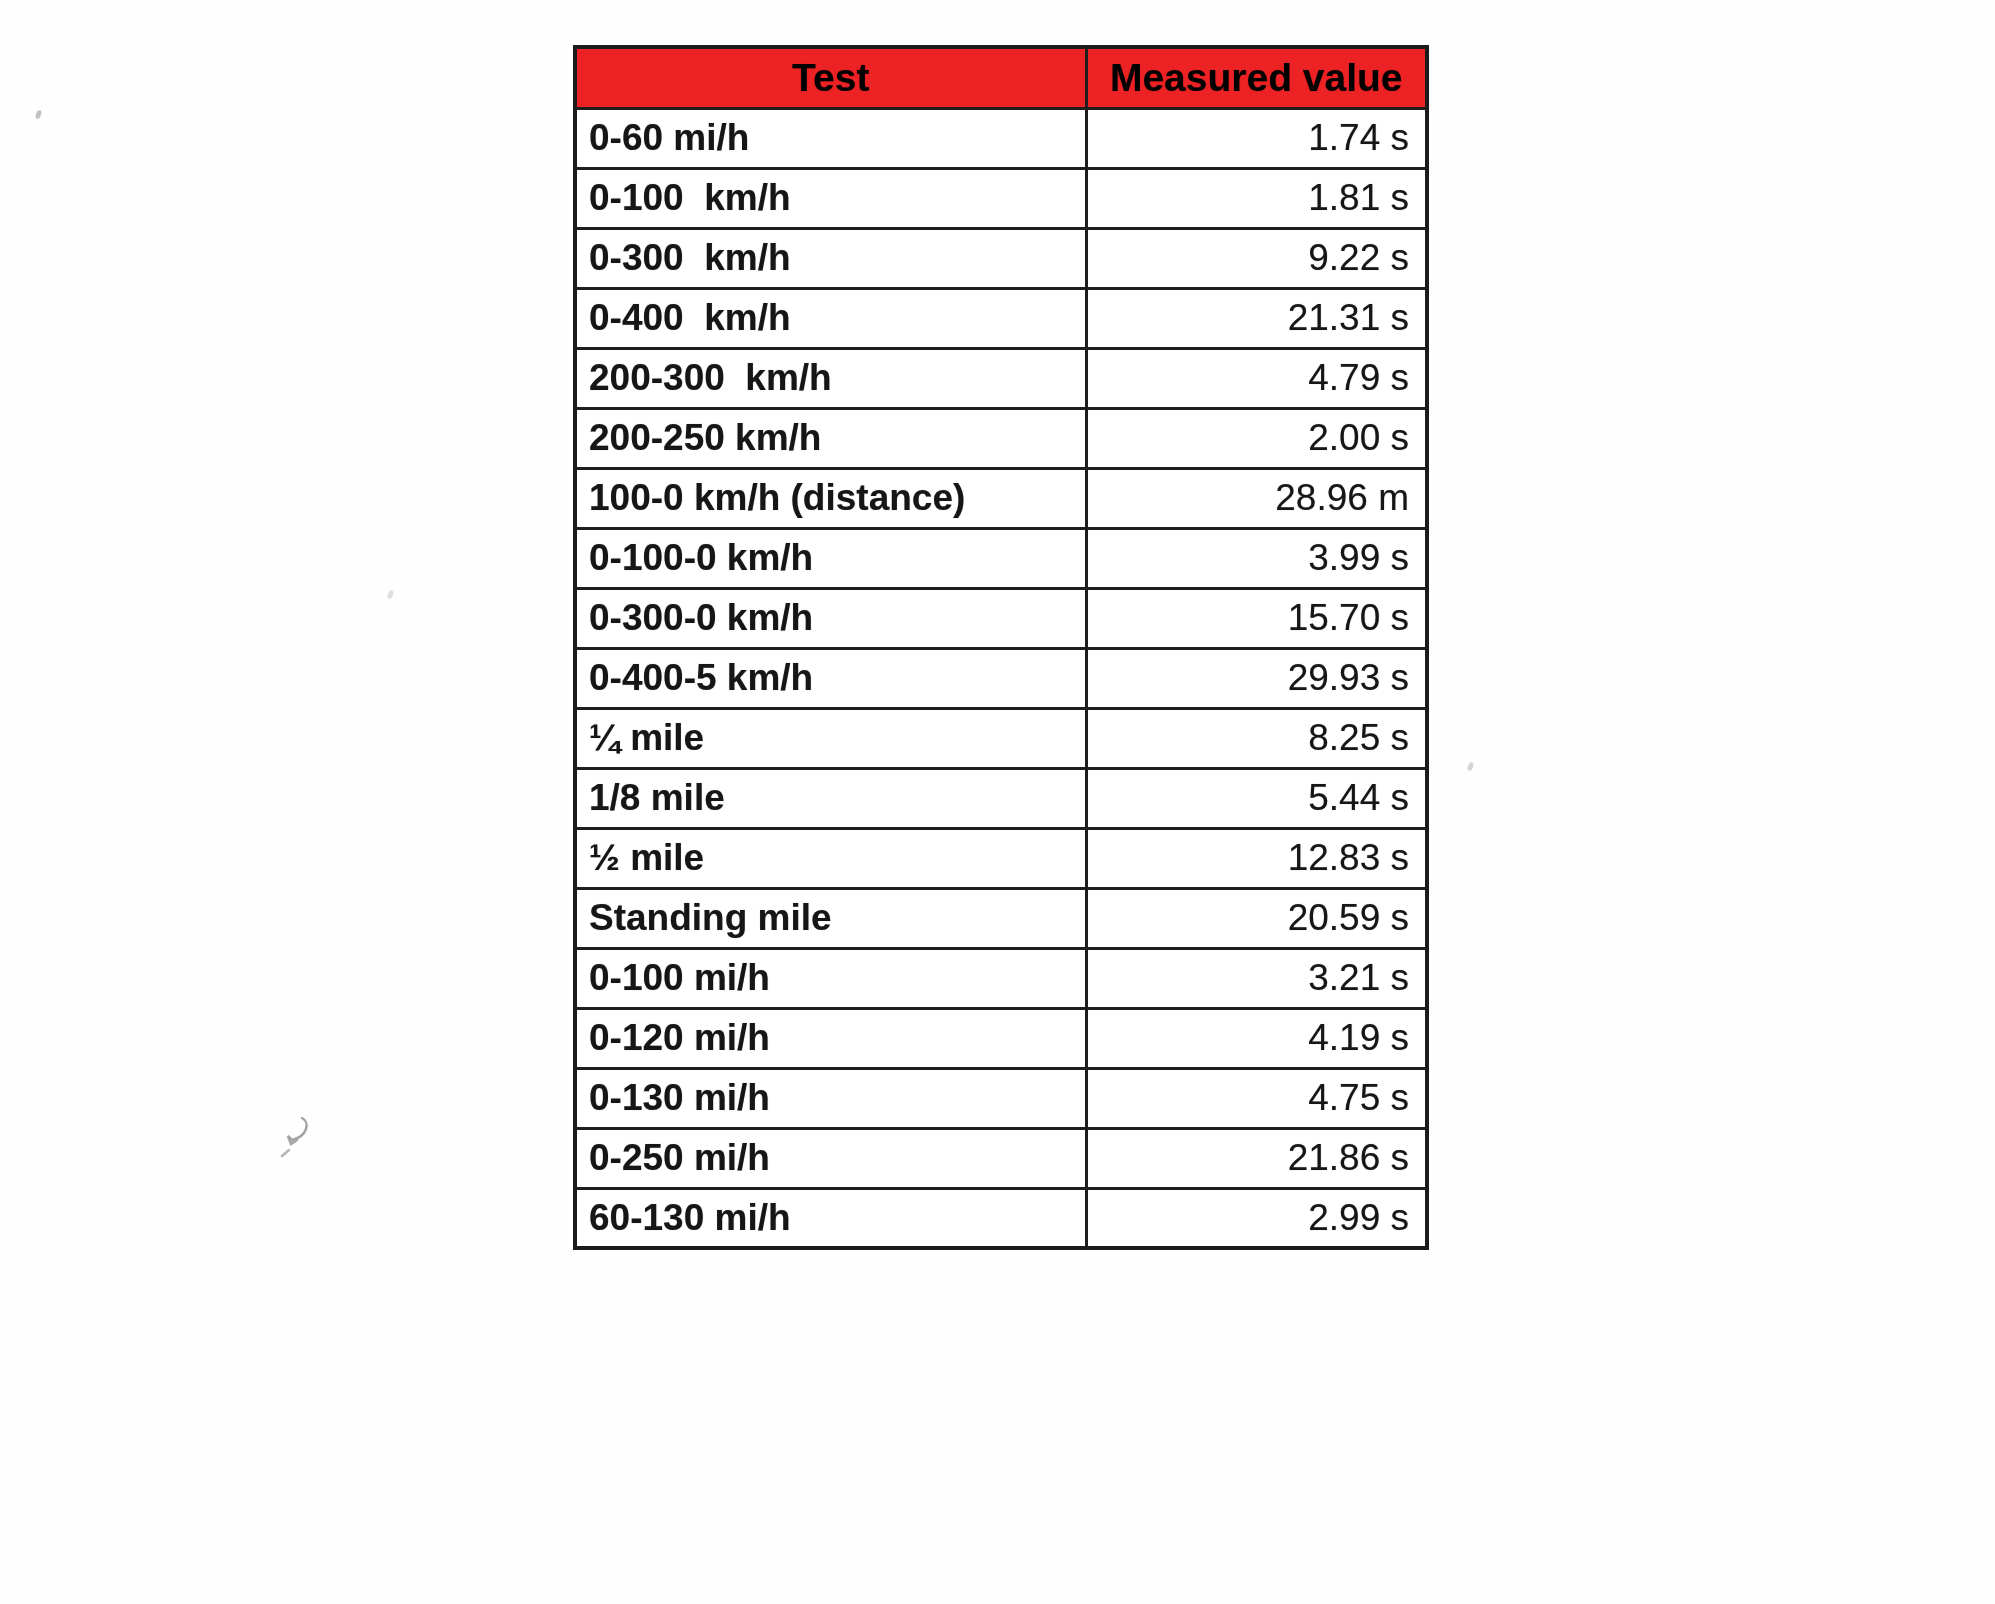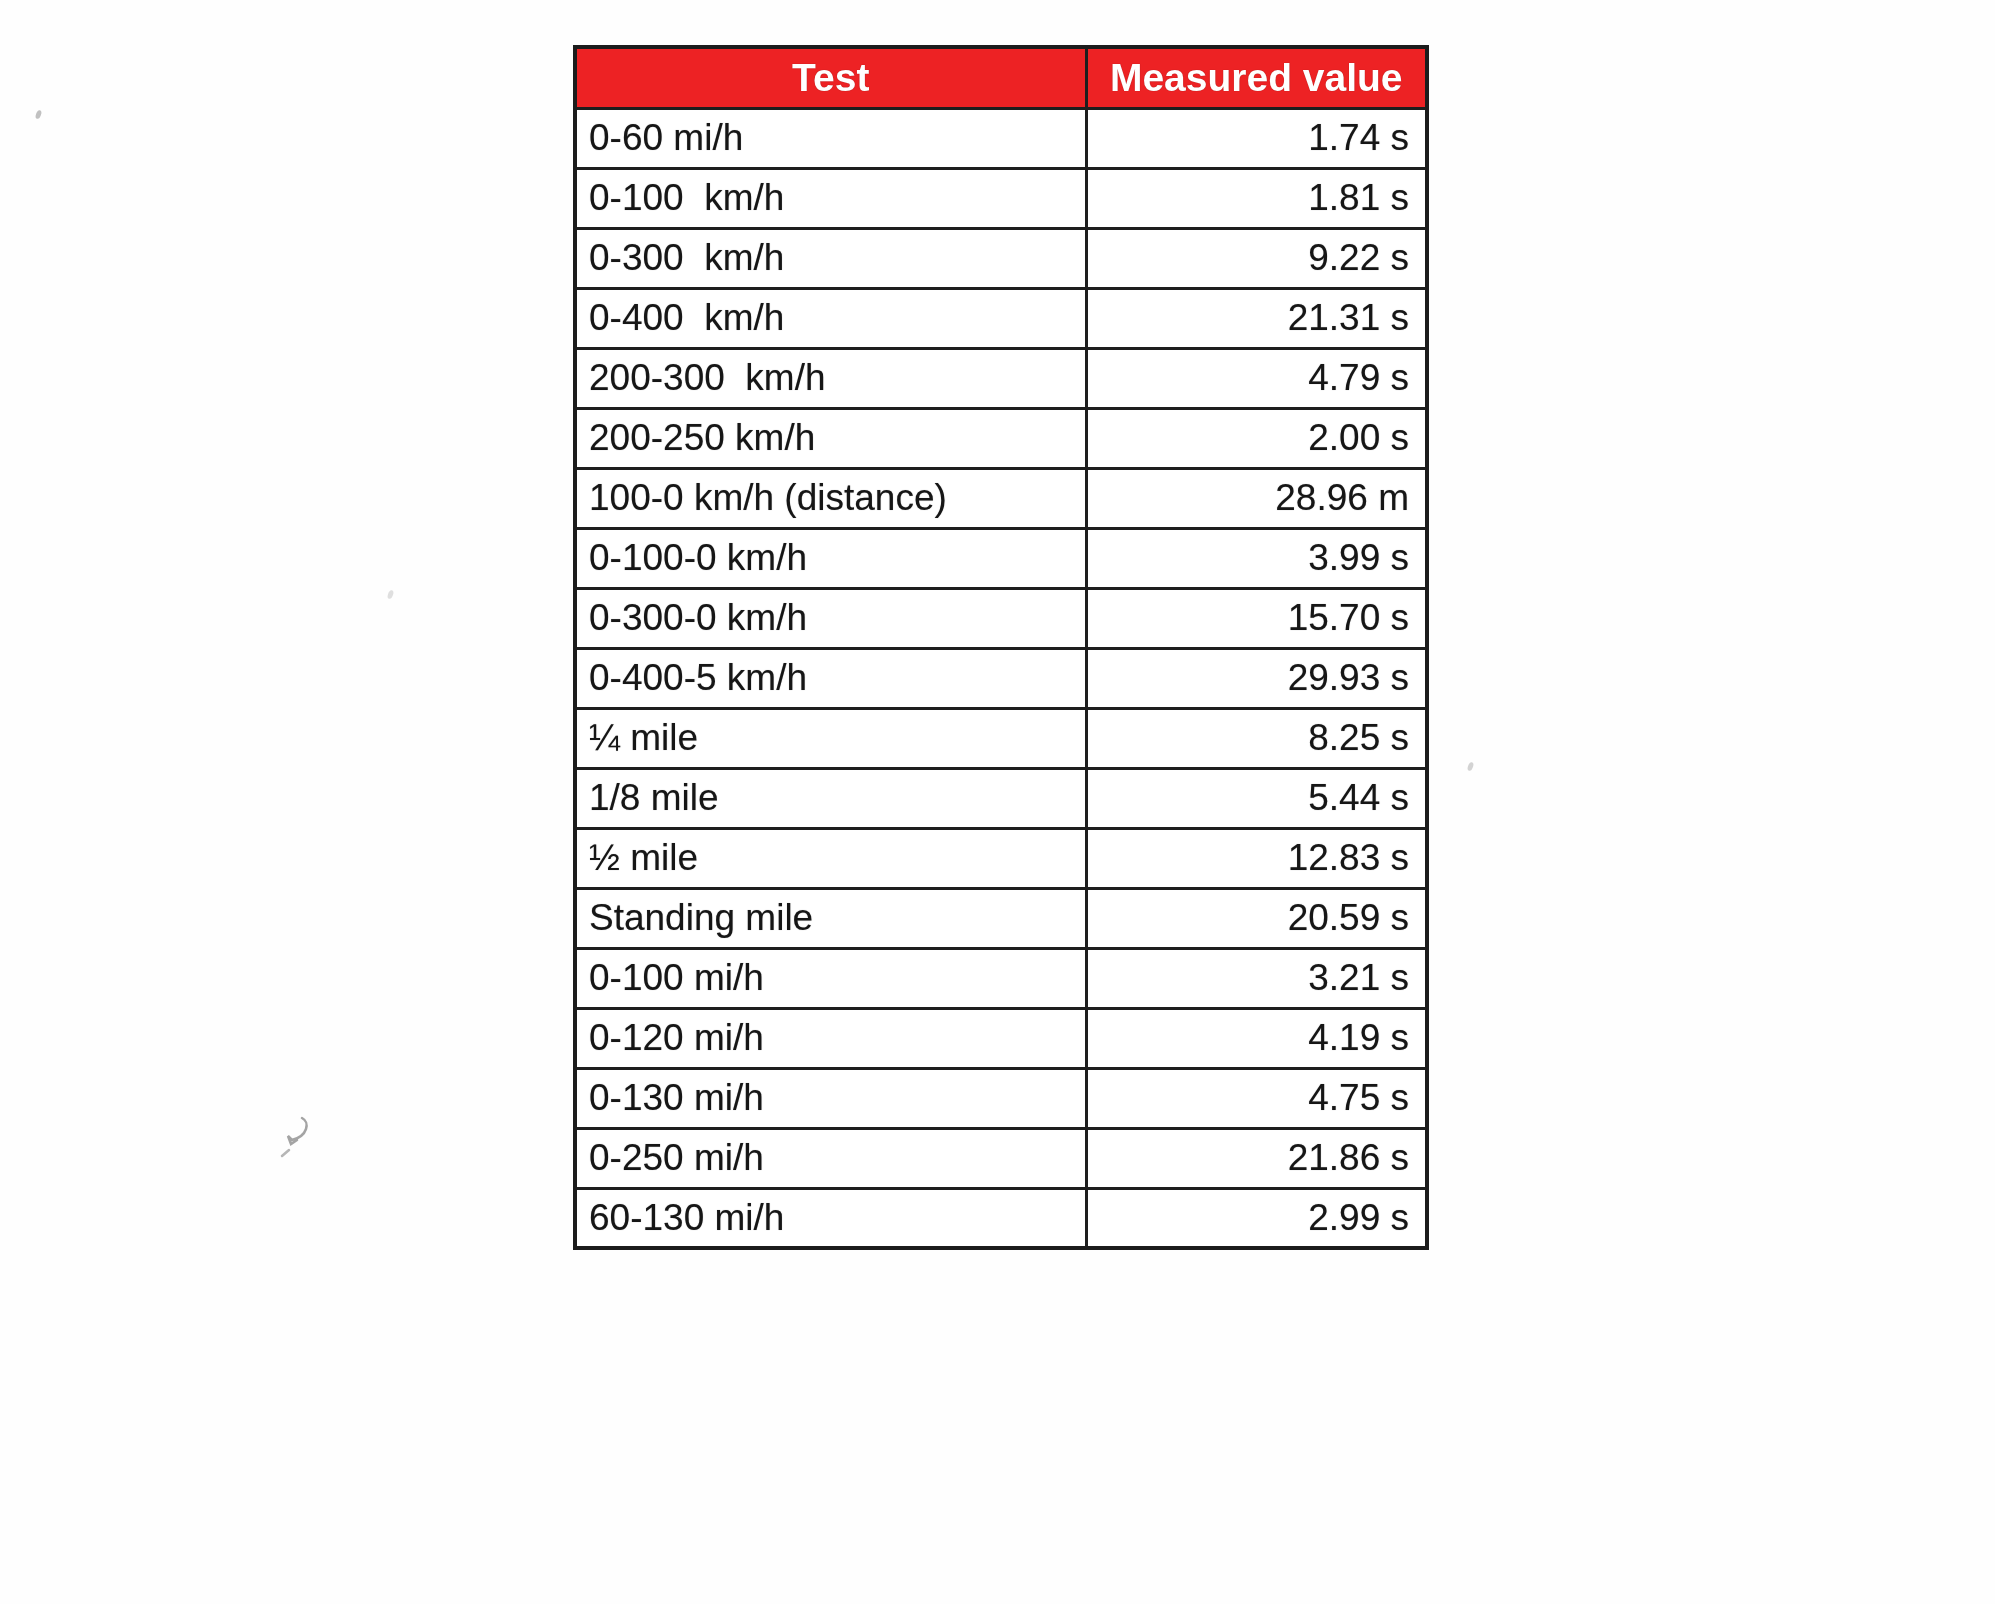--- a/index.html
+++ b/index.html
@@ -31,35 +31,36 @@
   }
   table.perf th, table.perf td {
     border: 3px solid #1e1e1e;
     overflow: hidden;
   }
   col.test-col  { width: 511px; }
   col.value-col { width: 341px; }
   thead tr { height: 61px; }
   thead th {
     background: #ed2224;
-    color: #ffffff;
+    color: #000000;
     font-size: 39px;
     font-weight: bold;
     text-align: center;
     vertical-align: middle;
     border-bottom-width: 4px;
     text-shadow: 0 0 1px rgba(40,0,0,0.45);
   }
   tbody tr { height: 60px; }
   tbody td {
     font-size: 37px;
     color: #161616;
     vertical-align: middle;
     white-space: pre;
     text-shadow: 0 0 1px rgba(0,0,0,0.35);
+    font-weight: bold;
   }
   tbody td.test {
     text-align: left;
     padding-left: 12px;
   }
   tbody td.value {
     text-align: right;
     padding-right: 16px;
     font-weight: normal;
   }

